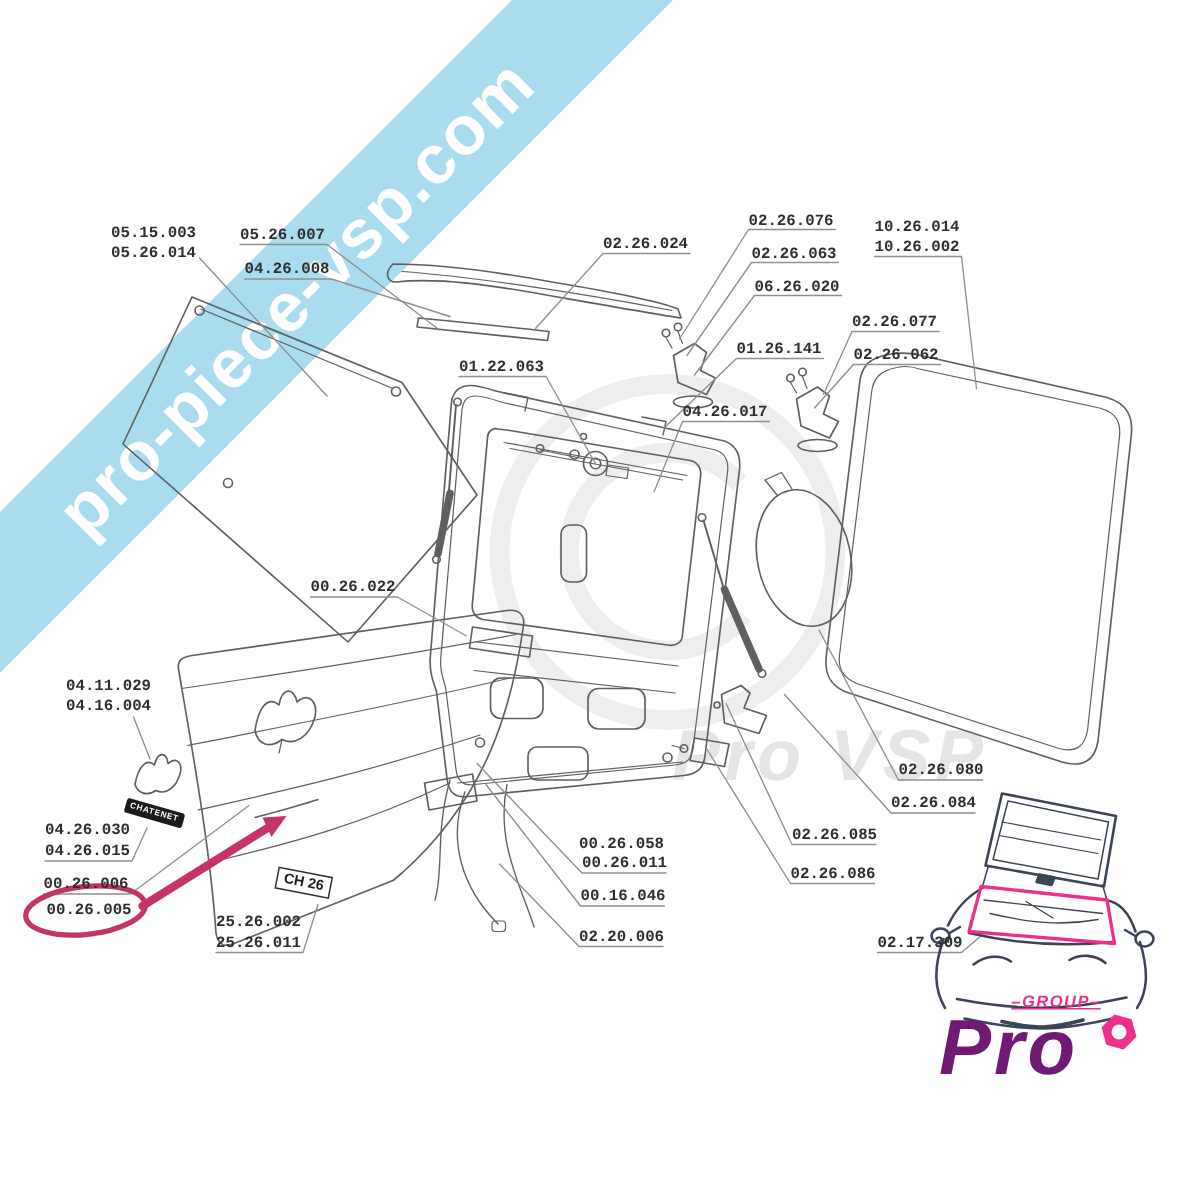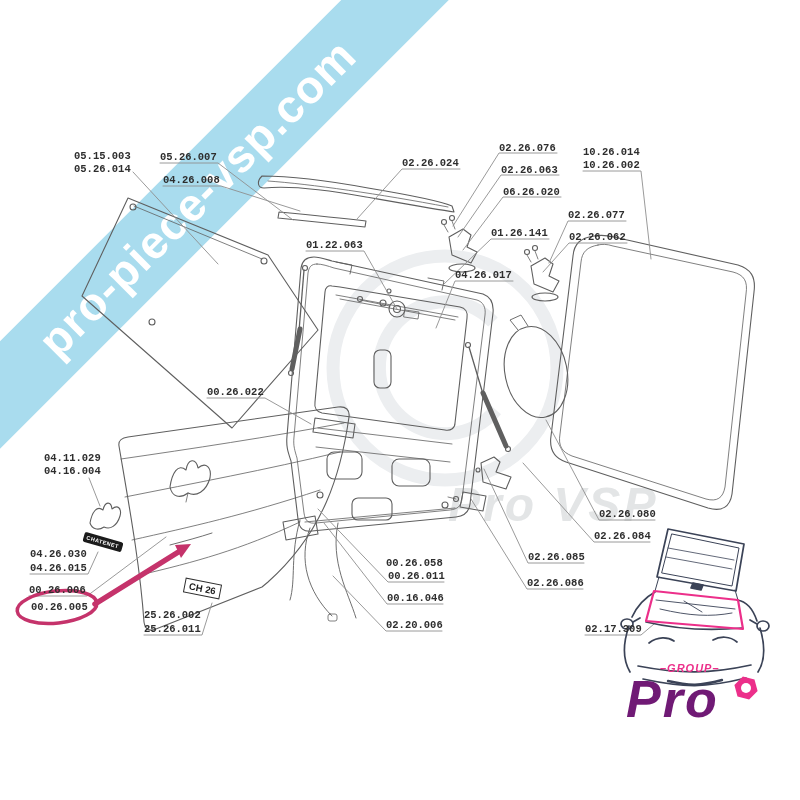--- a/index.html
+++ b/index.html
@@ -21,22 +21,22 @@
   .part-label{position:absolute;font:700 10.5px "Liberation Mono",monospace;
               color:#2e2e2e;white-space:nowrap;}
   
   .plate-chatenet{position:absolute;left:83px;top:537px;transform:rotate(16deg);
                   background:#1b1b1b;color:#fff;font:700 5.5px "Liberation Sans",sans-serif;
                   letter-spacing:.5px;padding:2px 3px;border-radius:2px;}
   .plate-ch26{position:absolute;left:184px;top:581px;transform:rotate(11deg);
               border:1.2px solid #2f2f2f;background:rgba(255,255,255,.9);color:#1c1c1c;
               font:700 9.5px "Liberation Sans",sans-serif;padding:1px 4px;}
   
-  .logo-group{position:absolute;left:660px;top:662px;width:88px;
-              font:italic 800 11px "Liberation Sans",sans-serif;color:#ec2f8a;letter-spacing:1px;}
+  .logo-group{position:absolute;left:660px;top:662px;width:88px;text-align:center;
+              font:italic 800 11px "Liberation Sans",sans-serif;color:#ec2f8a;letter-spacing:1px;text-decoration:underline;}
   .logo-pro{position:absolute;left:626px;top:669px;font:italic 900 52px "Liberation Sans",sans-serif;
             color:#701a75;letter-spacing:2px;}
   .logo-hex{position:absolute;left:733px;top:675px;}
   .logo-vsp{position:absolute;left:621px;top:716px;font:italic 900 50px "Liberation Sans",sans-serif;
             color:#87d5f0;letter-spacing:6px;}
 </style>
 </head>
 <body>
 
 <div class="stage">

